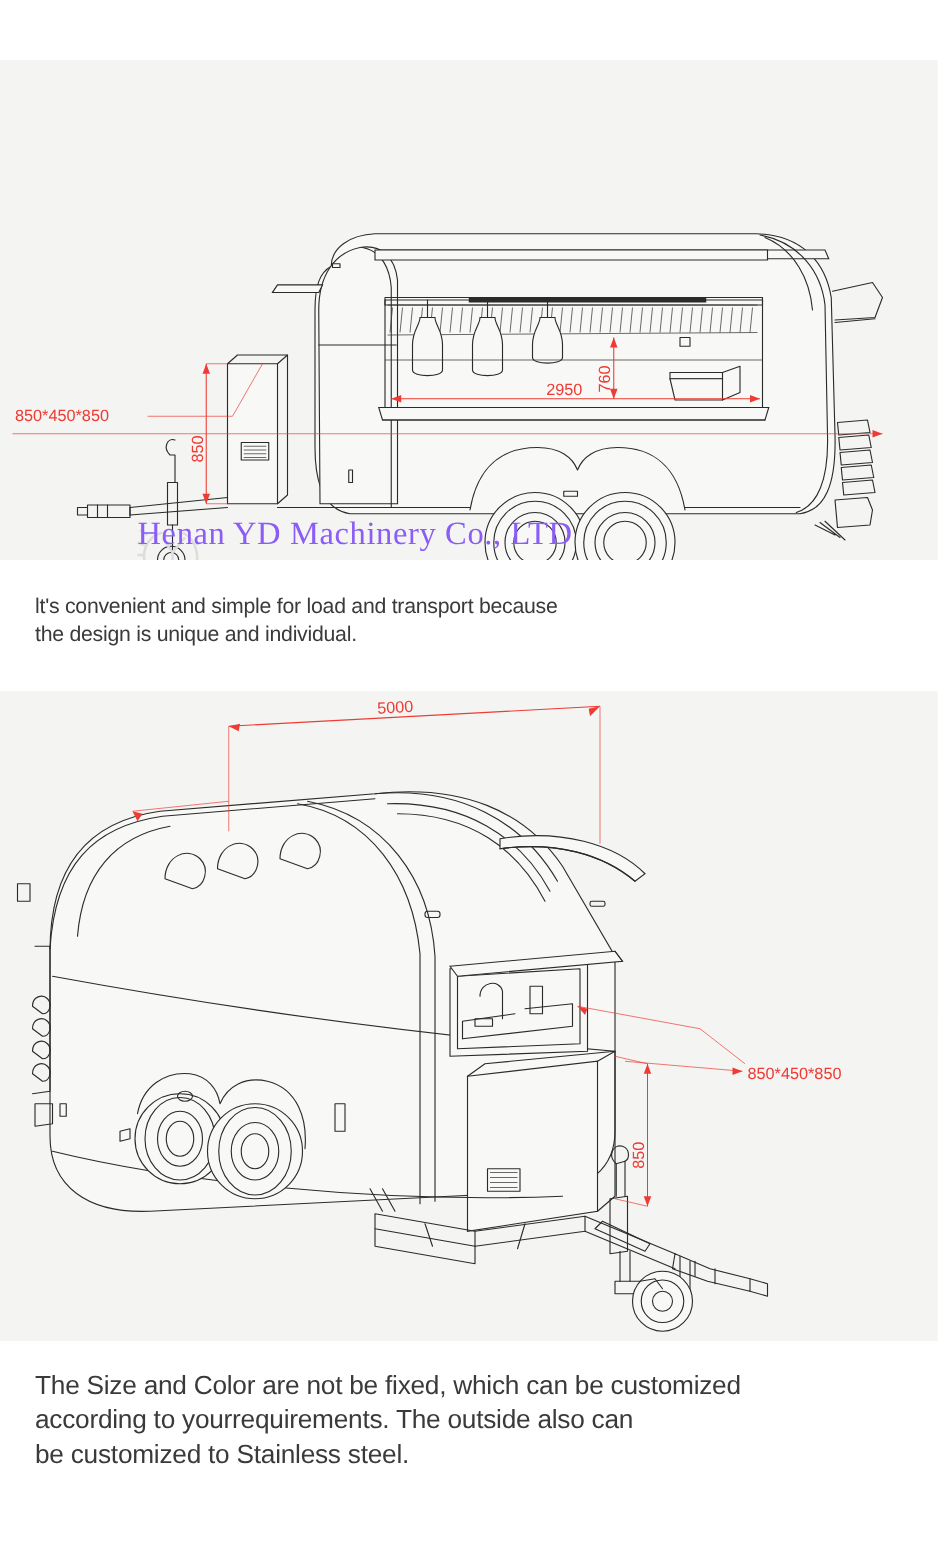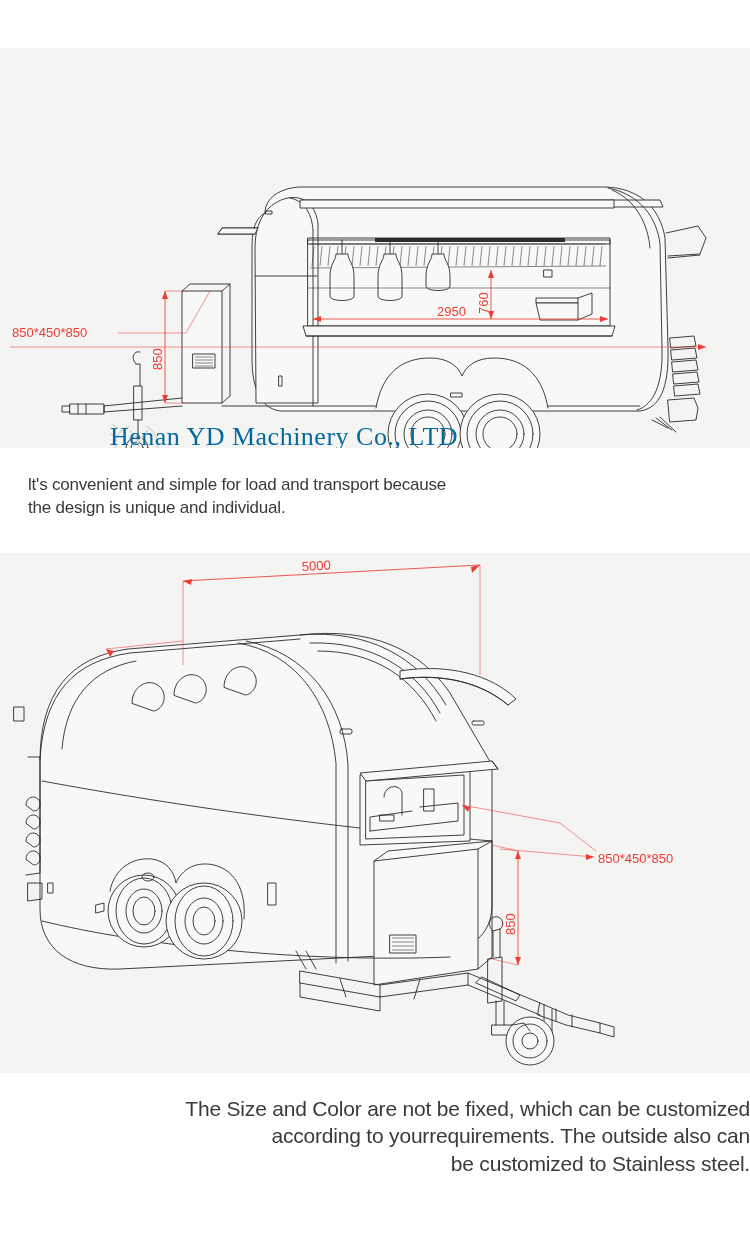--- a/index.html
+++ b/index.html
@@ -42,33 +42,33 @@
     color: #3a3a3a;
     font-size: 17px;
     line-height: 1.33;
     letter-spacing: -0.2px;
     white-space: pre-line;
     font-weight: 400;
   }
 
   #caption-top { padding: 26px 0 0 28px; height: 105px; }
   #caption-bottom { padding: 22px 0 0 28px; height: 116px; }
-  #caption-bottom .caption-text { font-size: 21px; line-height: 1.30; text-align: right; }
+  #caption-bottom .caption-text { font-size: 21px; line-height: 1.30; }
 
   
   .spacer { width: 750px; background: #ffffff; }
 
   
   .watermark {
     position: absolute;
     left: 110px;
-    top: 374px;
+    top: 364px;
     font-family: "Liberation Serif", serif;
     font-size: 26px;
-    color: #0369a1;
+    color: #8b5cf6;
     letter-spacing: 0.5px;
     white-space: nowrap;
     pointer-events: none;
     user-select: none;
   }
   .watermark-logo {
     position: absolute;
     left: 108px;
     top: 368px;
     width: 84px;

